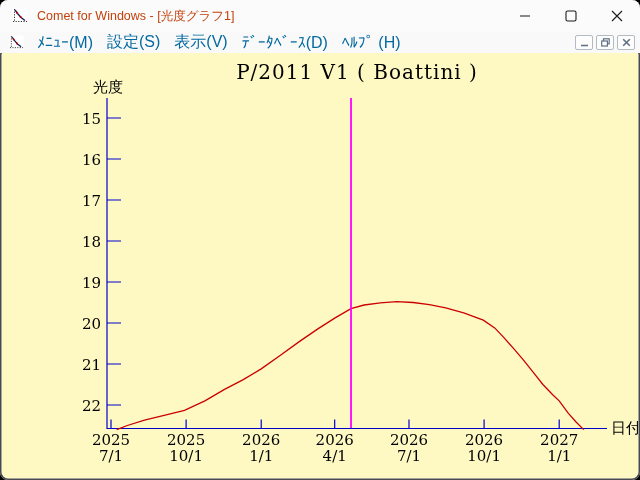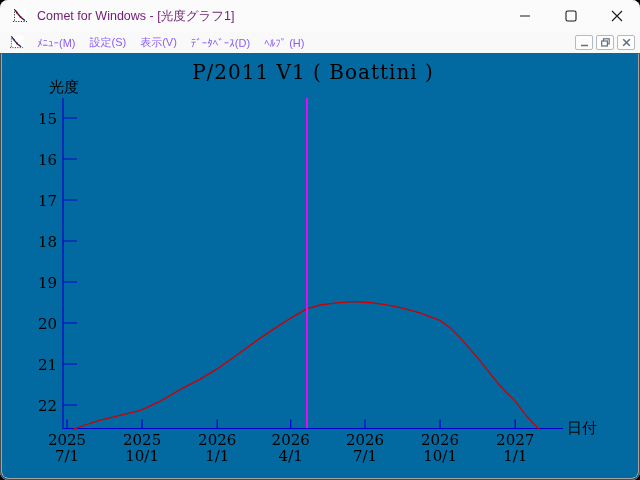--- a/index.html
+++ b/index.html
@@ -5,35 +5,35 @@
   html,body{margin:0;padding:0;background:#000;width:640px;height:480px;overflow:hidden;}
   .window{
     position:relative;width:640px;height:480px;box-sizing:border-box;
     background:#fbfbfb;border-radius:8px;overflow:hidden;
     box-shadow:inset 0 0 0 1.5px #4a4a4a;
     font-family:"Liberation Sans",sans-serif;
   }
   
   .titlebar{height:32px;display:flex;align-items:center;background:#fbfbfb;}
   .app-icon{width:16px;height:16px;margin-left:12px;flex:0 0 auto;}
-  .title-text{margin-left:9px;font-size:12.5px;color:#701a75;white-space:nowrap;text-align:right;}
+  .title-text{margin-left:9px;font-size:12.5px;color:#c2410c;white-space:nowrap;text-align:right;}
   .win-controls{margin-left:auto;display:flex;height:100%;}
   .win-btn{width:46px;height:100%;display:flex;align-items:center;justify-content:center;}
   
   .menubar{height:21px;display:flex;align-items:center;background:#f9f9f9;
     border-bottom:1px solid #5f5f5f;position:relative;}
   .mdi-icon{width:15px;height:15px;margin-left:9px;flex:0 0 auto;}
   .menu-items{display:flex;align-items:center;margin-left:6px;}
-  .menu-item{font-size:11px;color:#8b5cf6;padding:2px 7px;white-space:nowrap;}
+  .menu-item{font-size:16px;color:#0369a1;padding:2px 7px;white-space:nowrap;}
   .mdi-controls{margin-left:auto;display:flex;gap:3px;margin-right:5px;}
   .mdi-btn{width:18px;height:15px;background:#fdfdfd;border:1px solid #b4bac1;
     border-radius:2px;display:flex;align-items:center;justify-content:center;box-sizing:border-box;}
   
-  .client{position:absolute;left:2px;top:53px;right:2px;bottom:2px;background:#0369a1;
-    border-radius:0 0 6px 6px;overflow:hidden;}
+  .client{position:absolute;left:2px;top:53px;right:2px;bottom:2px;background:#fef9c3;
+    border-radius:0 0 6px 6px;overflow:hidden;padding-left:44px;}
   .client svg{display:block;}
   .tick{font-family:"DejaVu Serif",serif;font-size:15px;fill:#000;}
   .graph-title{font-family:"DejaVu Serif",serif;font-size:20px;fill:#000;letter-spacing:1px;}
   .axlabel{font-family:"DejaVu Serif",serif;font-size:15px;fill:#000;}
 </style>
 </head>
 <body>
 
 <div class="window">
 

